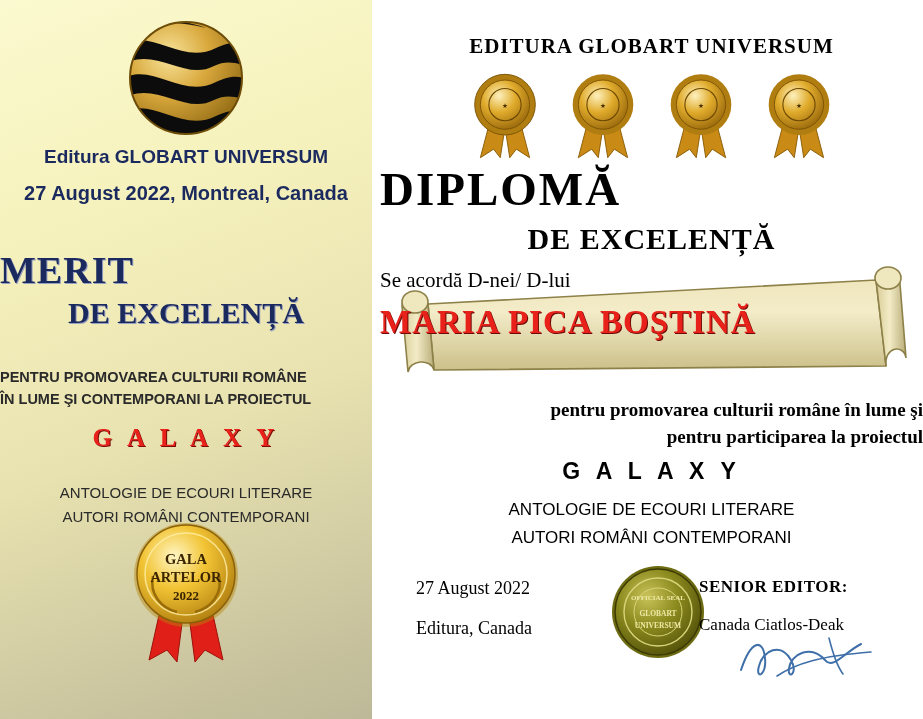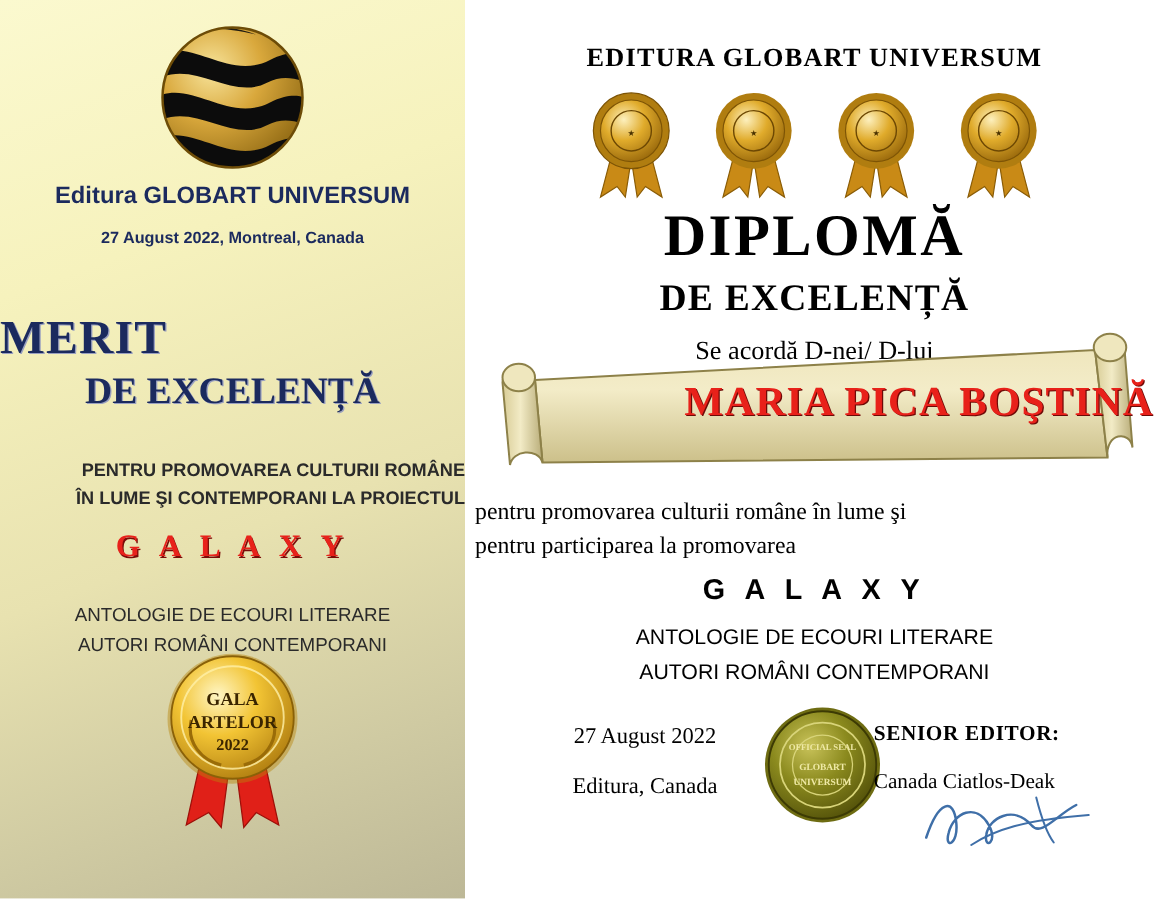--- a/index.html
+++ b/index.html
@@ -52,21 +52,21 @@
     font-size: 19px;
     color: #1b2a5e;
   }
   .pub-date {
     position: absolute;
     left: 0; right: 0;
     top: 182px;
     text-align: center;
     font-family: "Liberation Sans", sans-serif;
     font-weight: bold;
-    font-size: 13px;
+    font-size: 20px;
     color: #1b2a5e;
   }
   .merit {
     position: absolute;
     left: 0; right: 0;
     top: 248px;
     font-family: "Liberation Serif", serif;
     font-weight: bold;
     font-size: 38px;
     letter-spacing: 1px;
@@ -81,21 +81,21 @@
     font-family: "Liberation Serif", serif;
     font-weight: bold;
     font-size: 30px;
     color: #1b2a5e;
     text-shadow: 1px 1px 0 #9aa0c0;
   }
   .left-reason {
     position: absolute;
     left: 0; right: 0;
     top: 366px;
-    text-align: right;
+    text-align: left;
     font-family: "Liberation Sans", sans-serif;
     font-weight: bold;
     font-size: 14.5px;
     line-height: 22px;
     color: #2a2a2a;
   }
   .galaxy-left {
     position: absolute;
     left: 0; right: 0;
     top: 424px;
@@ -152,21 +152,20 @@
     top: 72px;
     height: 90px;
     display: flex;
     justify-content: center;
     gap: 26px;
   }
   .diploma {
     position: absolute;
     left: 0; right: 0;
     top: 162px;
-    text-align: center;
     font-family: "Liberation Serif", serif;
     font-weight: bold;
     font-size: 47px;
     letter-spacing: 2px;
     color: #000000;
   }
   .diploma-sub {
     position: absolute;
     left: 0; right: 0;
     top: 222px;
@@ -174,56 +173,56 @@
     font-family: "Liberation Serif", serif;
     font-weight: bold;
     font-size: 30px;
     letter-spacing: 1px;
     color: #000000;
   }
   .awarded-to {
     position: absolute;
     left: 0; right: 0;
     top: 268px;
-    text-align: center;
     font-family: "Liberation Serif", serif;
     font-size: 21px;
     color: #000000;
   }
 
   
   .scroll-wrap {
     position: absolute;
     left: 8px;
     top: 262px;
     width: 527px;
     height: 122px;
   }
   .name-on-scroll {
     position: absolute;
     left: 0; right: 0;
     top: 304px;
-    text-align: right;
+    text-align: left;
     font-family: "Liberation Serif", serif;
     font-weight: bold;
     font-size: 33px;
     color: #e8211a;
     text-shadow: 1px 1px 0 #6d0a07;
     letter-spacing: 1px;
   }
 
   .right-reason {
     position: absolute;
     left: 0; right: 0;
     top: 396px;
-    text-align: left;
+    text-align: right;
     font-family: "Liberation Serif", serif;
     font-size: 19px;
     line-height: 27px;
     color: #000000;
+    font-weight: bold;
   }
   .galaxy-right {
     position: absolute;
     left: 0; right: 0;
     top: 458px;
     text-align: center;
     font-family: "Liberation Sans", sans-serif;
     font-weight: bold;
     font-size: 23px;
     letter-spacing: 5px;
@@ -238,21 +237,20 @@
     font-size: 17px;
     line-height: 28px;
     color: #000000;
   }
 
   .footer-left {
     position: absolute;
     left: 36px;
     top: 568px;
     width: 200px;
-    text-align: center;
     font-family: "Liberation Serif", serif;
     font-size: 18px;
     line-height: 40px;
     color: #000000;
   }
   .footer-right {
     position: absolute;
     right: 14px;
     top: 568px;
     width: 210px;
@@ -439,21 +437,21 @@
         <ellipse cx="27" cy="40" rx="13" ry="11" fill="#efe7be" stroke="#8d8149" stroke-width="1.6"></ellipse>
 
         <path d="M488 18 C490 4, 512 6, 512 22 L518 96 C516 82, 496 84, 498 104 Z" fill="url(#rollFill)" stroke="#8d8149" stroke-width="1.6"></path>
         <ellipse cx="500" cy="16" rx="13" ry="11" fill="#efe7be" stroke="#8d8149" stroke-width="1.6"></ellipse>
       </svg>
     </div>
     <div class="name-on-scroll">MARIA PICA BOŞTINĂ</div>
 
     <div class="right-reason">
       <div>pentru promovarea culturii române în lume şi</div>
-      <div>pentru participarea la promovarea</div>
+      <div>pentru participarea la proiectul</div>
     </div>
 
     <div class="galaxy-right">G A L A X Y</div>
 
     <div class="right-anthology">
       <div>ANTOLOGIE DE ECOURI LITERARE</div>
       <div>AUTORI ROMÂNI CONTEMPORANI</div>
     </div>
 
     <div class="footer-left">

